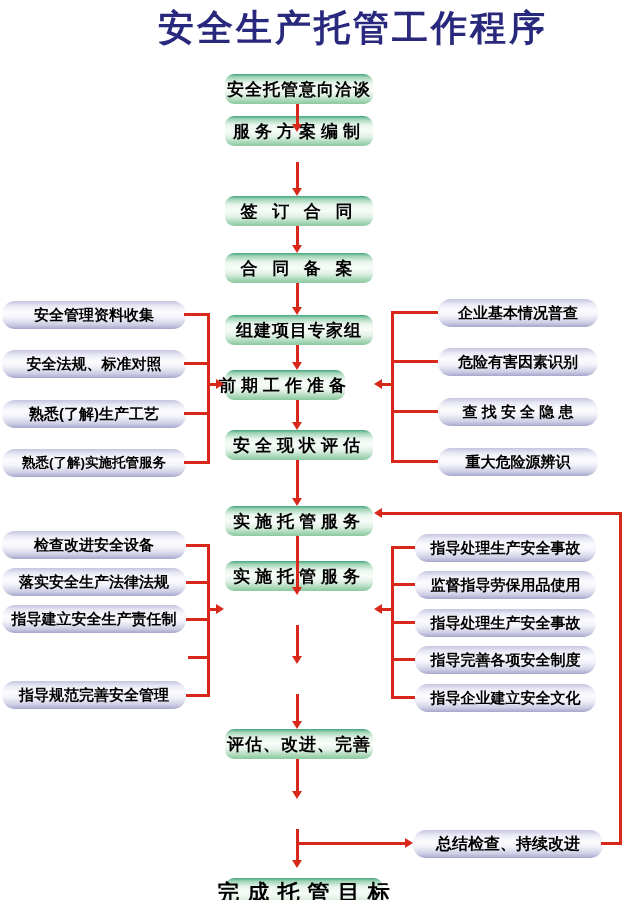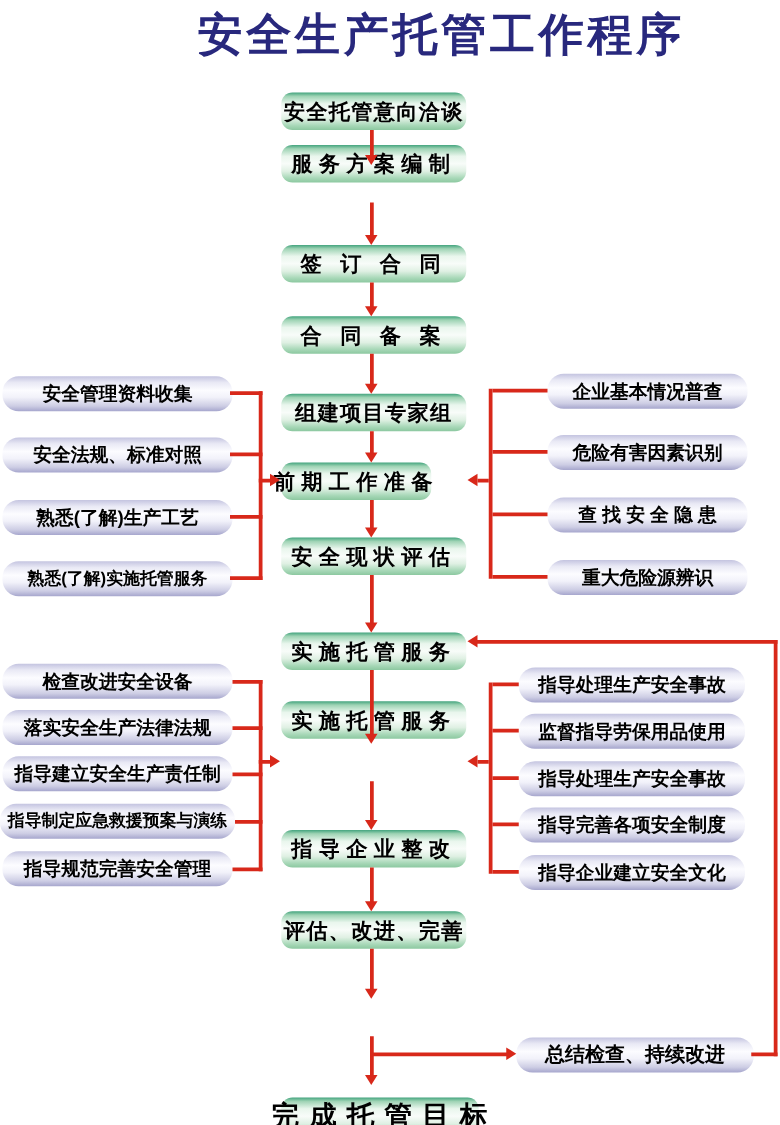--- a/index.html
+++ b/index.html
@@ -47,38 +47,36 @@
 
   <div class="node g" style="left:225px;top:74px;width:148px">安全托管意向洽谈</div>
   <div class="node g sp" style="left:225px;top:116px;width:148px">服务方案编制</div>
   <div class="node g sp" style="left:225px;top:196px;width:148px">签 订 合 同</div>
   <div class="node g sp" style="left:225px;top:253px;width:148px">合 同 备 案</div>
   <div class="node g" style="left:225px;top:315px;width:148px">组建项目专家组</div>
   <div class="node g sp" style="left:225px;top:370px;width:120px">前期工作准备</div>
   <div class="node g sp" style="left:225px;top:430px;width:148px">安全现状评估</div>
   <div class="node g sp" style="left:225px;top:506px;width:148px">实施托管服务</div>
   <div class="node g sp" style="left:225px;top:561px;width:148px">实施托管服务</div>
-  <div class="node g sp" style="left:225px;top:664px;width:148px">指导企业整改</div>
   <div class="node g" style="left:225px;top:729px;width:148px">评估、改进、完善</div>
   <div class="node g lg" style="left:225px;top:868px;width:158px">完 成 托 管 目 标</div>
 
   <div class="node p" style="left:2px;top:301px;width:184px">安全管理资料收集</div>
   <div class="node p" style="left:2px;top:350px;width:184px">安全法规、标准对照</div>
   <div class="node p" style="left:2px;top:400px;width:184px">熟悉(了解)生产工艺</div>
   <div class="node p sm" style="left:2px;top:449px;width:184px">熟悉(了解)实施托管服务</div>
 
   <div class="node p" style="left:438px;top:299px;width:160px">企业基本情况普查</div>
   <div class="node p" style="left:438px;top:348px;width:160px">危险有害因素识别</div>
   <div class="node p" style="left:438px;top:398px;width:160px">查 找 安 全 隐 患</div>
   <div class="node p" style="left:438px;top:448px;width:160px">重大危险源辨识</div>
 
   <div class="node p" style="left:2px;top:531px;width:184px">检查改进安全设备</div>
   <div class="node p" style="left:2px;top:568px;width:184px">落实安全生产法律法规</div>
   <div class="node p" style="left:2px;top:605px;width:184px">指导建立安全生产责任制</div>
-  <div class="node p sm" style="left:0px;top:643px;width:188px">指导制定应急救援预案与演练</div>
   <div class="node p" style="left:2px;top:681px;width:184px">指导规范完善安全管理</div>
 
   <div class="node p" style="left:415px;top:534px;width:181px">指导处理生产安全事故</div>
   <div class="node p" style="left:415px;top:571px;width:181px">监督指导劳保用品使用</div>
   <div class="node p" style="left:415px;top:609px;width:181px">指导处理生产安全事故</div>
   <div class="node p" style="left:415px;top:646px;width:181px">指导完善各项安全制度</div>
   <div class="node p" style="left:415px;top:684px;width:181px">指导企业建立安全文化</div>
 
   <div class="node p md" style="left:413px;top:830px;width:190px">总结检查、持续改进</div>
 

